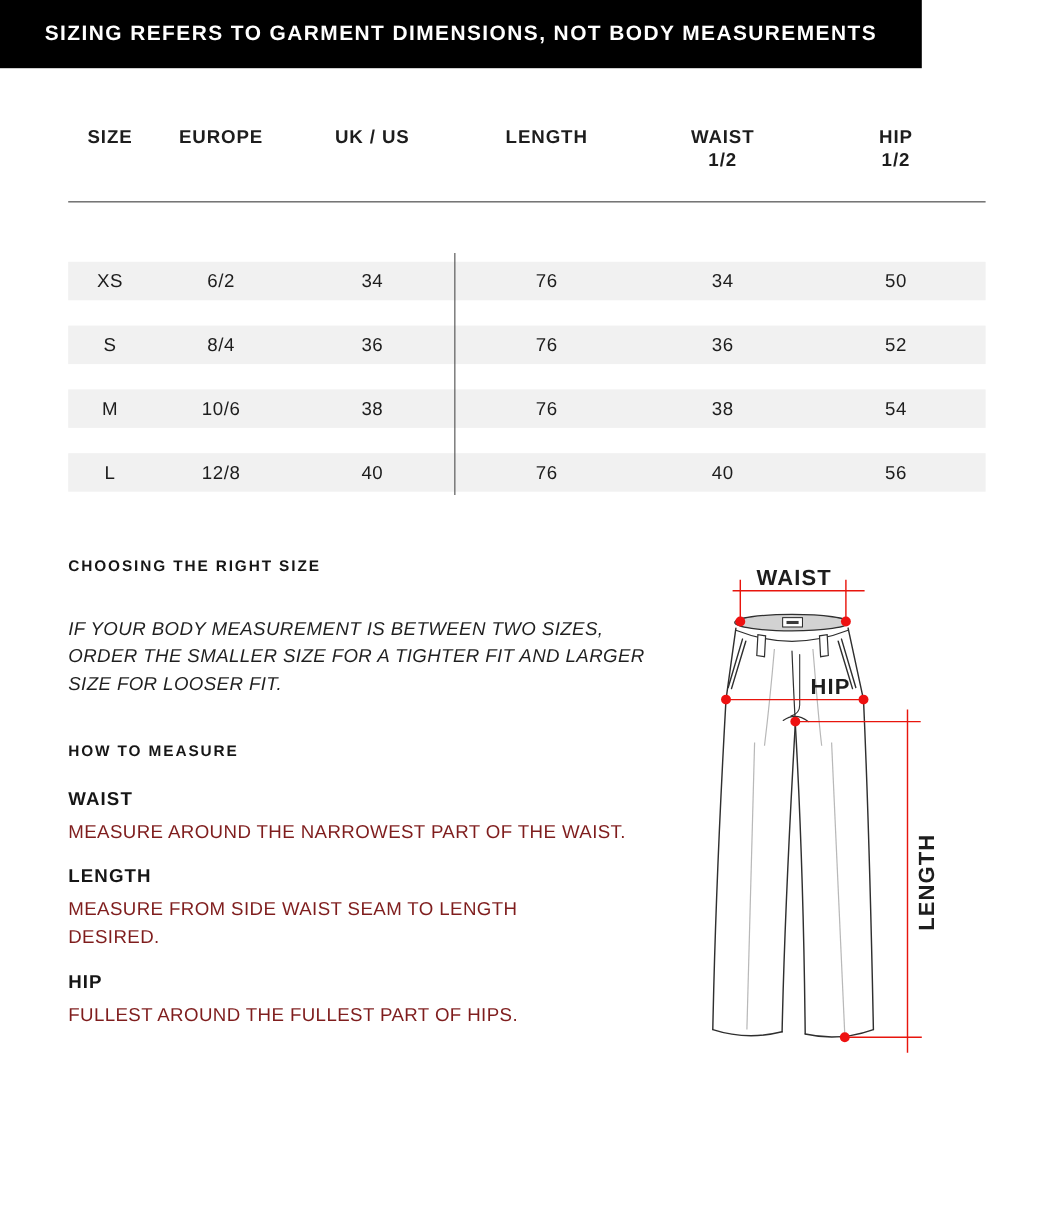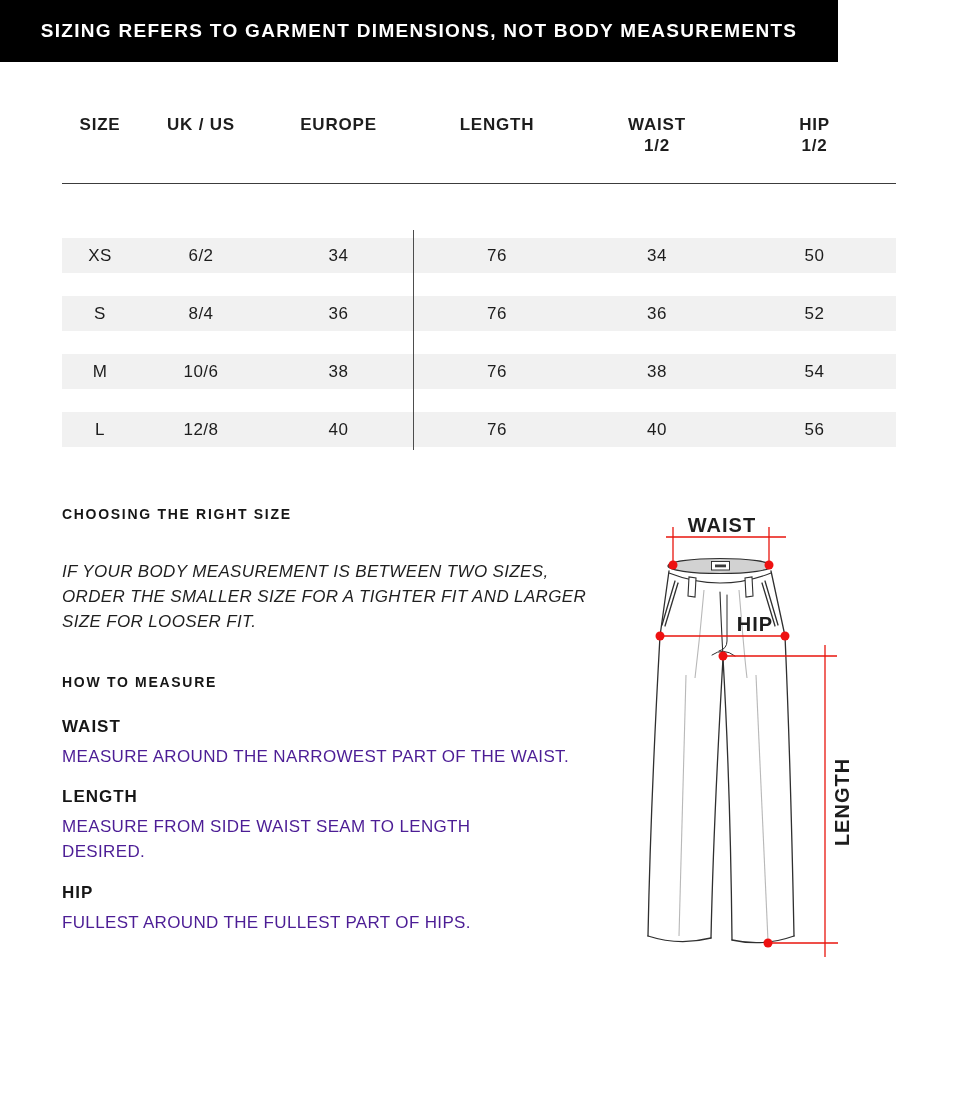--- a/index.html
+++ b/index.html
@@ -48,21 +48,21 @@
   #choosing-body{top:559px;max-width:548px;}
   .measure-item{position:absolute;left:62px;}
   #m-item-0{top:716px;}
   #m-item-1{top:786px;}
   #m-item-2{top:882px;}
   .measure-label{
     margin:0;font-size:17px;font-weight:600;letter-spacing:1px;line-height:22px;color:#161616;
   }
   .measure-desc{
     margin:6px 0 0 0;font-size:17px;font-weight:500;line-height:25px;letter-spacing:0.35px;
-    max-width:560px;color:#4c1d95;
+    max-width:560px;color:#7f1d1d;
   }
   #m-item-1 .measure-desc{max-width:440px;}
   
   .diagram{position:absolute;left:620px;top:495px;width:338px;height:505px;}
   .diagram text{
     font-family:"Liberation Sans", sans-serif;font-size:20px;font-weight:600;
     letter-spacing:1px;fill:#1d1d1d;
   }
 </style>
 </head>
@@ -70,22 +70,22 @@
 
 <div class="page">
 
   <header class="banner">
     <span>SIZING REFERS TO GARMENT DIMENSIONS, NOT BODY MEASUREMENTS</span>
   </header>
 
   <section class="size-table">
     <div class="thead">
       <div class="th"><span>SIZE</span><span class="sub"></span></div>
+      <div class="th"><span>EUROPE</span><span class="sub"></span></div>
       <div class="th"><span>UK / US</span><span class="sub"></span></div>
-      <div class="th"><span>EUROPE</span><span class="sub"></span></div>
       <div class="th"><span>LENGTH</span><span class="sub"></span></div>
       <div class="th"><span>WAIST</span><span class="sub">1/2</span></div>
       <div class="th"><span>HIP</span><span class="sub">1/2</span></div>
     </div>
     <div class="rule"></div>
     <div class="tbody">
       <div class="trow">
         <div class="td">XS</div>
         <div class="td">6/2</div>
         <div class="td">34</div>

